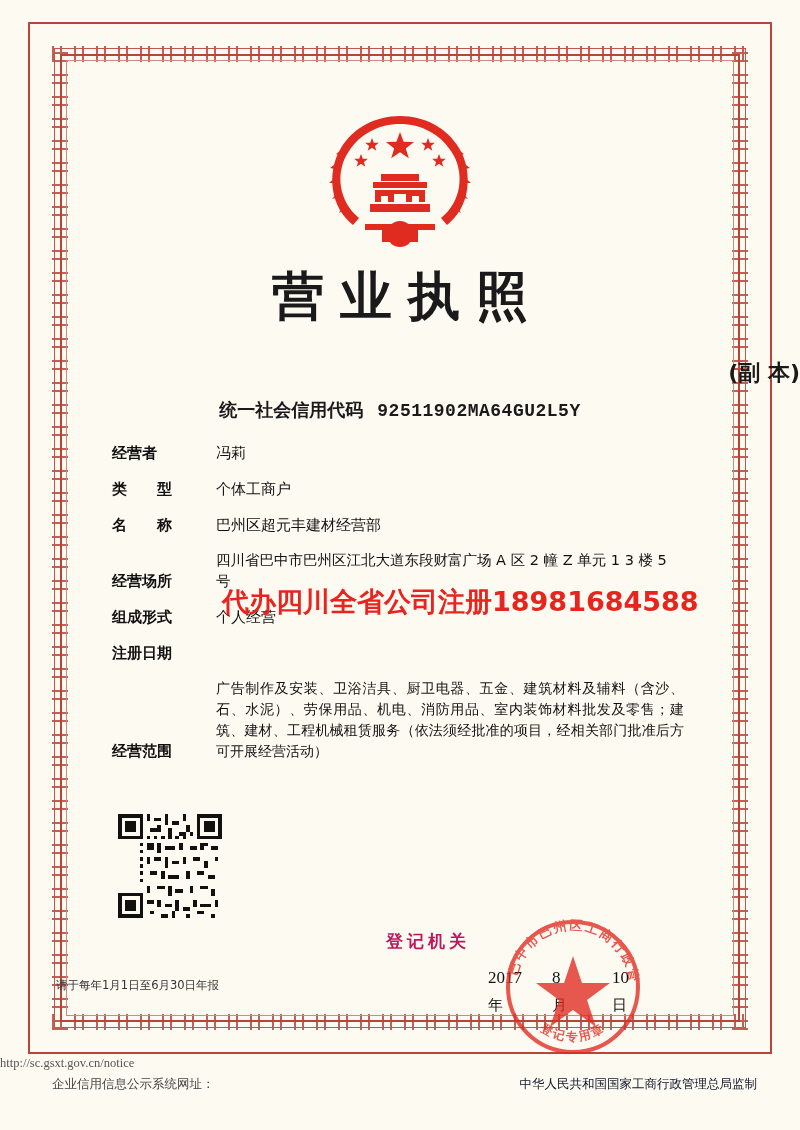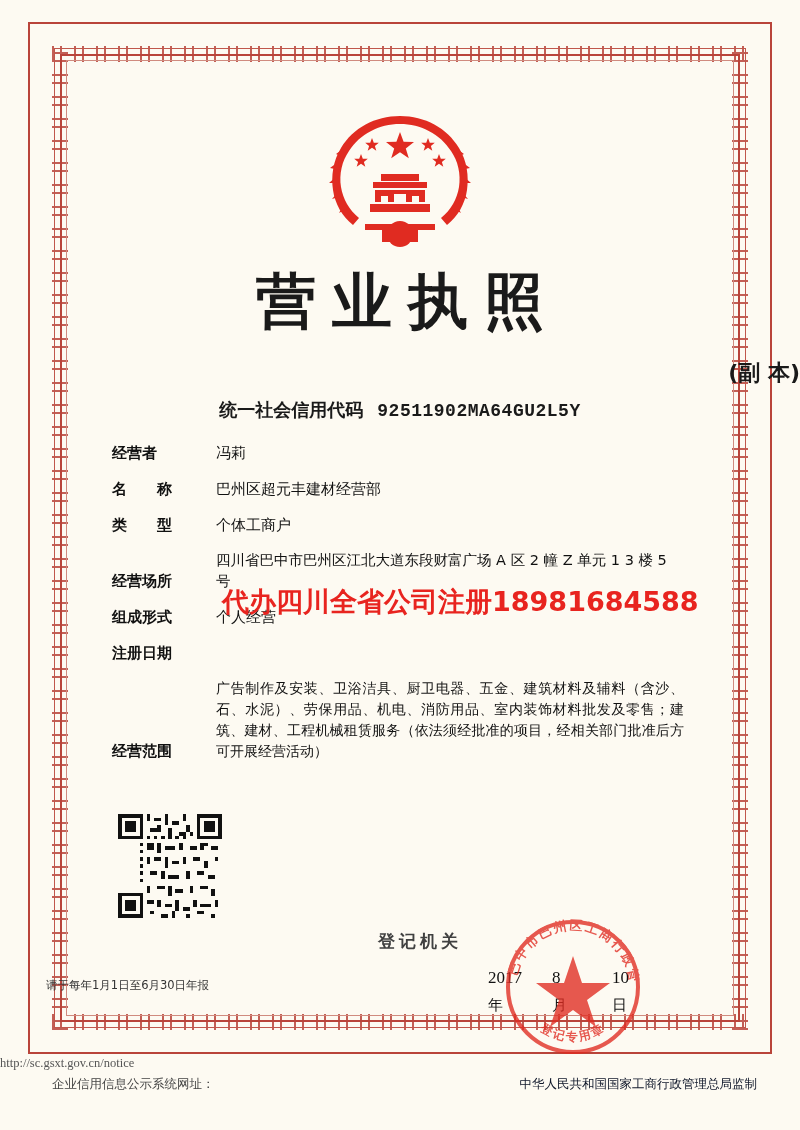--- a/index.html
+++ b/index.html
@@ -90,21 +90,21 @@
 
   
   .title {
     position: absolute;
     left: 0;
     right: 0;
     top: 262px;
     text-align: center;
     font-family: "DejaVu Sans", sans-serif;
     font-weight: bold;
-    font-size: 60px;
+    font-size: 52px;
     letter-spacing: 16px;
     color: #1a1a1a;
     text-indent: 16px;
   }
   .subtitle {
     position: absolute;
     left: 0;
     right: 0;
     top: 358px;
     text-align: right;
@@ -177,27 +177,27 @@
     position: absolute;
     left: 118px;
     top: 814px;
     width: 104px;
     height: 104px;
   }
 
   
   .reg-auth {
     position: absolute;
-    left: 378px;
+    left: 386px;
     top: 930px;
     font-family: Liberation Serif, serif;
     font-weight: bold;
     font-size: 17px;
     letter-spacing: 4px;
-    color: #404040;
+    color: #be185d;
   }
   .date-line {
     position: absolute;
     left: 488px;
     top: 968px;
     width: 200px;
     font-family: "Liberation Serif", serif;
     font-size: 17px;
     color: #111;
     display: flex;
@@ -227,21 +227,21 @@
     left: 498px;
     top: 912px;
     width: 150px;
     height: 150px;
     pointer-events: none;
   }
 
   
   .annual-note {
     position: absolute;
-    left: 46px;
+    left: 56px;
     top: 978px;
     font-family: "DejaVu Sans", sans-serif;
     font-size: 11.5px;
     color: #333;
   }
   .site-url {
     position: absolute;
     left: 0;
     right: 0;
     top: 1056px;
@@ -332,27 +332,27 @@
   </div>
 
   <div class="fields">
 
     <div class="field-row">
       <div class="field-label">经营者</div>
       <div class="field-value">冯莉</div>
     </div>
 
     <div class="field-row">
+      <div class="field-label">类　　型</div>
+      <div class="field-value">个体工商户</div>
+    </div>
+
+    <div class="field-row">
       <div class="field-label">名　　称</div>
       <div class="field-value">巴州区超元丰建材经营部</div>
-    </div>
-
-    <div class="field-row">
-      <div class="field-label">类　　型</div>
-      <div class="field-value">个体工商户</div>
     </div>
 
     <div class="field-row">
       <div class="field-label">经营场所</div>
       <div class="field-value small">四川省巴中市巴州区江北大道东段财富广场 A 区 2 幢 Z 单元 1 3 楼 5 号</div>
     </div>
 
     <div class="field-row">
       <div class="field-label">组成形式</div>
       <div class="field-value">个人经营</div>

